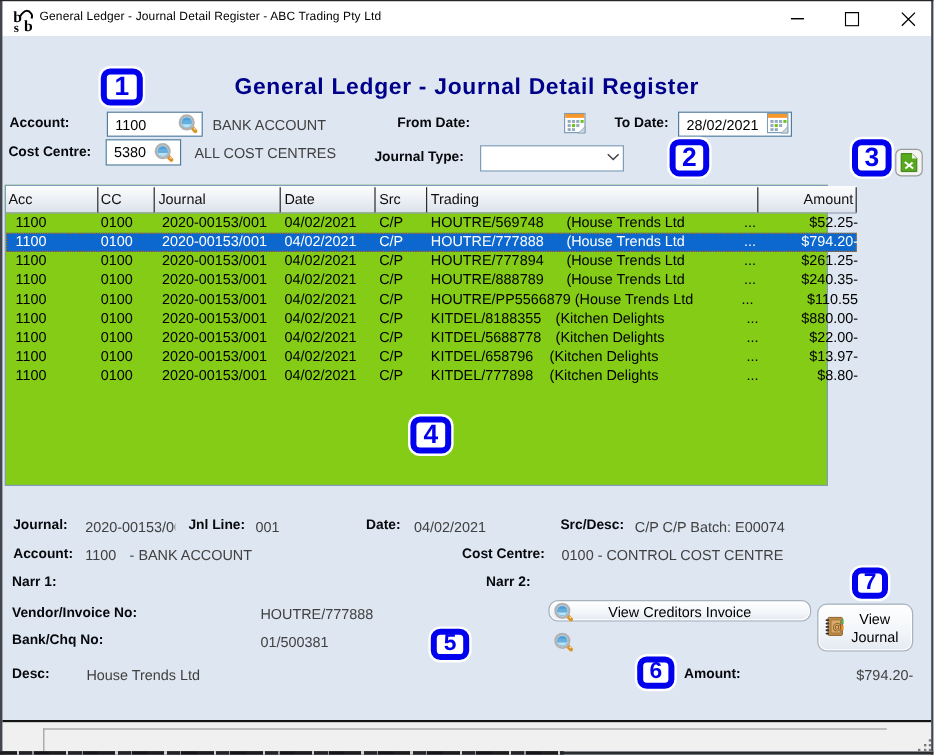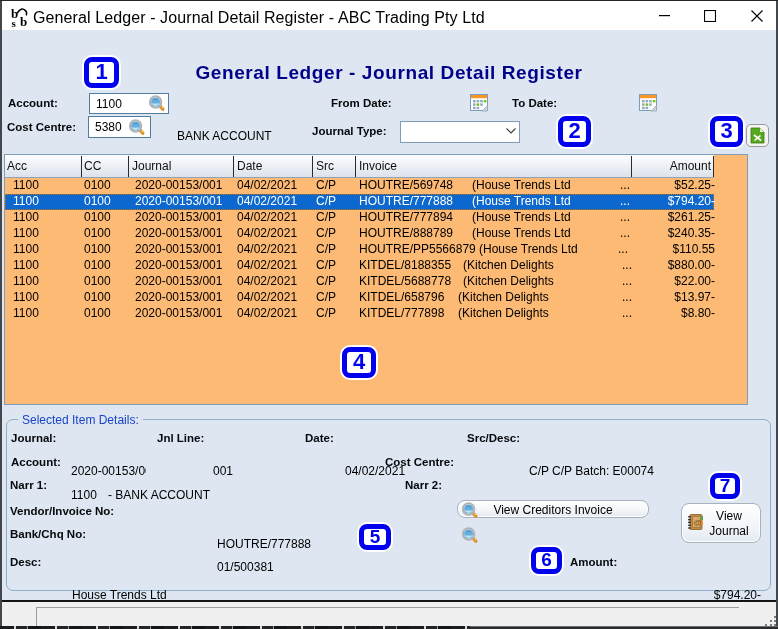--- a/index.html
+++ b/index.html
@@ -8,31 +8,31 @@
   position:relative; width:778px; height:629px;
   font-family:"Liberation Sans", sans-serif;
   background:#dde6f1;
 }
 #bl { position:absolute; left:0; top:0; width:2px; height:629px; background:#43474d; z-index:50; }
 #br { position:absolute; left:776px; top:0; width:2px; height:629px; background:#43474d; z-index:50; }
 #bt { position:absolute; left:0; top:0; width:778px; height:1px; background:#262626; z-index:50; }
 .abs { position:absolute; }
 
 #titlebar { position:absolute; left:2px; top:1px; width:774px; height:29px; background:#ffffff; }
-#titletext { position:absolute; left:31px; top:8px; letter-spacing:0.1px; font-size:16px; color:#000; white-space:nowrap; }
+#titletext { position:absolute; left:31px; top:8px; letter-spacing:0.1px; font-size:10px; color:#000; white-space:nowrap; }
 
 #h1 { position:absolute; left:0; top:35px; width:778px; text-align:center; font-size:23px; font-weight:bold; color:#00008b; letter-spacing:0.95px; }
 #h2 { position:absolute; left:0; top:62px; width:778px; text-align:center; font-size:19px; letter-spacing:0.6px; font-weight:bold; color:#00008b; }
 
 .lbl { position:absolute; font-size:11.5px; font-weight:bold; color:#06080c; white-space:nowrap; }
-.val { position:absolute; font-size:12px; color:#000000; white-space:nowrap;margin-top:32px; }
+.val { position:absolute; font-size:12px; color:#404040; white-space:nowrap; }
 .inp { position:absolute; background:#fff; border:1px solid #517ea0; }
 .inp .txt { position:absolute; left:6px; top:3px; font-size:12px; color:#000; }
 
-#grid { position:absolute; left:4px; top:154px; width:744px; height:251px; background:#fdba74; border:1px solid #7f9db9; }
+#grid { position:absolute; left:4px; top:154px; width:686px; height:251px; background:#84cc16; border:1px solid #7f9db9; }
 #ghead { position:absolute; left:0; top:0; width:709px; height:23px;
   background:linear-gradient(#fdfdfe, #eef1f6 45%, #dce2ec);
   border-bottom:1px solid #93a2b4; }
 .hsep { position:absolute; top:1px; width:1px; height:21px; background:#2a2a2a; }
 .hlbl { position:absolute; top:4px; font-size:12px; color:#101010; white-space:nowrap; }
 .grow { position:absolute; left:0; width:709px; height:16px; font-size:12px; color:#000; white-space:nowrap; }
 .grow span { position:absolute; top:0px; }
 .amt { text-align:right; }
 #selrow { background:#0c68cf; color:#fff; outline:1px dotted #c86e00; outline-offset:-1px; }
 
@@ -79,20 +79,23 @@
 
   <div id="h2">General Ledger - Journal Detail Register</div>
 
   <div class="lbl" style="left:8px;top:97px">Account:</div>
   <div class="inp" style="left:89px;top:93px;width:80px;height:21px">
       <span class="txt">1100</span>
     </div>
   <div class="val" style="left:177px;top:97px">BANK ACCOUNT</div>
   <div class="lbl" style="left:331px;top:97px">From Date:</div>
   <div class="lbl" style="left:512px;top:97px">To Date:</div>
+  <div class="inp" style="left:565px;top:93px;width:95px;height:21px">
+      <span class="txt">28/02/2021</span>
+    </div>
 
   <div class="lbl" style="left:7px;top:121px">Cost Centre:</div>
   <div class="inp" style="left:88px;top:116px;width:63px;height:22px">
       <span class="txt">5380</span>
     </div>
   <div class="val" style="left:162px;top:121px">ALL COST CENTRES</div>
   <div class="lbl" style="left:312px;top:125px">Journal Type:</div>
   <div class="inp" style="left:400px;top:121px;width:120px;height:22px;border-color:#7f9db9"></div>
   <svg class="abs" style="left:505px;top:127px" width="12" height="8" viewBox="0 0 12 8">
       <path d="M1.5 1.5 L6 6 L10.5 1.5" fill="none" stroke="#404040" stroke-width="1.2"></path>
@@ -105,21 +108,21 @@
       <div class="hsep" style="left:228px"></div>
       <div class="hsep" style="left:307px"></div>
       <div class="hsep" style="left:350px"></div>
       <div class="hsep" style="left:626px"></div>
       <div class="hsep" style="left:708px"></div>
       <div class="hlbl" style="left:2px">Acc</div>
       <div class="hlbl" style="left:79px">CC</div>
       <div class="hlbl" style="left:127px">Journal</div>
       <div class="hlbl" style="left:232px">Date</div>
       <div class="hlbl" style="left:311px">Src</div>
-      <div class="hlbl" style="left:354px">Invoice</div>
+      <div class="hlbl" style="left:354px">Trading</div>
       <div class="hlbl" style="left:576px;width:130px;text-align:right">Amount</div>
     </div>
     <div class="grow" style="top:23px">
         <span style="left:8px">1100</span>
         <span style="left:79px">0100</span>
         <span style="left:130px">2020-00153/001</span>
         <span style="left:232px">04/02/2021</span>
         <span style="left:311px">C/P</span>
         <span style="left:354px">HOUTRE/569748</span>
         <span style="left:467px">(House Trends Ltd</span>
@@ -209,51 +212,49 @@
         <span style="left:130px">2020-00153/001</span>
         <span style="left:232px">04/02/2021</span>
         <span style="left:311px">C/P</span>
         <span style="left:354px">KITDEL/777898</span>
         <span style="left:453px">(Kitchen Delights</span>
         <span style="left:617px">...</span>
         <span class="amt" style="left:580px;width:130px">$8.80-</span>
       </div>
   </div>
 
-  <div id="fs">
-    <div id="fslegend">Selected Item Details:</div>
-  </div>
   <div class="lbl" style="left:11px;top:432px">Journal:</div>
   <div class="val" style="left:71px;top:432px;width:75px;overflow:hidden;white-space:nowrap">2020-00153/00</div>
   <div class="lbl" style="left:157px;top:432px">Jnl Line:</div>
   <div class="val" style="left:213px;top:432px">001</div>
   <div class="lbl" style="left:305px;top:432px">Date:</div>
   <div class="val" style="left:345px;top:432px">04/02/2021</div>
   <div class="lbl" style="left:467px;top:432px">Src/Desc:</div>
   <div class="val" style="left:529px;top:432px">C/P C/P Batch: E00074</div>
 
   <div class="lbl" style="left:11px;top:456px">Account:</div>
   <div class="val" style="left:71px;top:456px">1100</div>
   <div class="val" style="left:108px;top:456px">- BANK ACCOUNT</div>
   <div class="lbl" style="left:385px;top:456px">Cost Centre:</div>
+  <div class="val" style="left:468px;top:456px">0100 - CONTROL COST CENTRE</div>
 
   <div class="lbl" style="left:10px;top:479px">Narr 1:</div>
   <div class="lbl" style="left:405px;top:479px">Narr 2:</div>
 
   <div class="lbl" style="left:10px;top:505px">Vendor/Invoice No:</div>
   <div class="val" style="left:217px;top:505px">HOUTRE/777888</div>
   <div class="lbl" style="left:10px;top:528px">Bank/Chq No:</div>
   <div class="val" style="left:217px;top:528px">01/500381</div>
 
   <div class="lbl" style="left:10px;top:556px">Desc:</div>
   <div class="val" style="left:72px;top:556px">House Trends Ltd</div>
   <div class="lbl" style="left:570px;top:556px">Amount:</div>
   <div class="val" style="left:630px;top:556px;width:131px;text-align:right">$794.20-</div>
 
-  <div class="btn" style="left:457px;top:500px;width:192px;height:18px">
+  <div class="btn" style="left:457px;top:500px;width:219px;height:18px">
       <span class="bt" style="top:2px">View Creditors Invoice</span>
     </div>
   <div class="btn" style="left:681px;top:503px;width:80px;height:40px">
       <span class="bt" style="top:5px;left:8px">View</span>
       <span class="bt" style="top:20px;left:8px">Journal</span>
     </div>
 
   <svg class="abs" style="left:147px;top:94px" width="19" height="19" viewBox="0 0 19 19">
     <path d="M13 12.2 L15.8 15.2" stroke="#dd9226" stroke-width="3.4" stroke-linecap="round"></path>
     <path d="M14.5 13 l1.5 1" stroke="#f7e3bc" stroke-width="1"></path>

